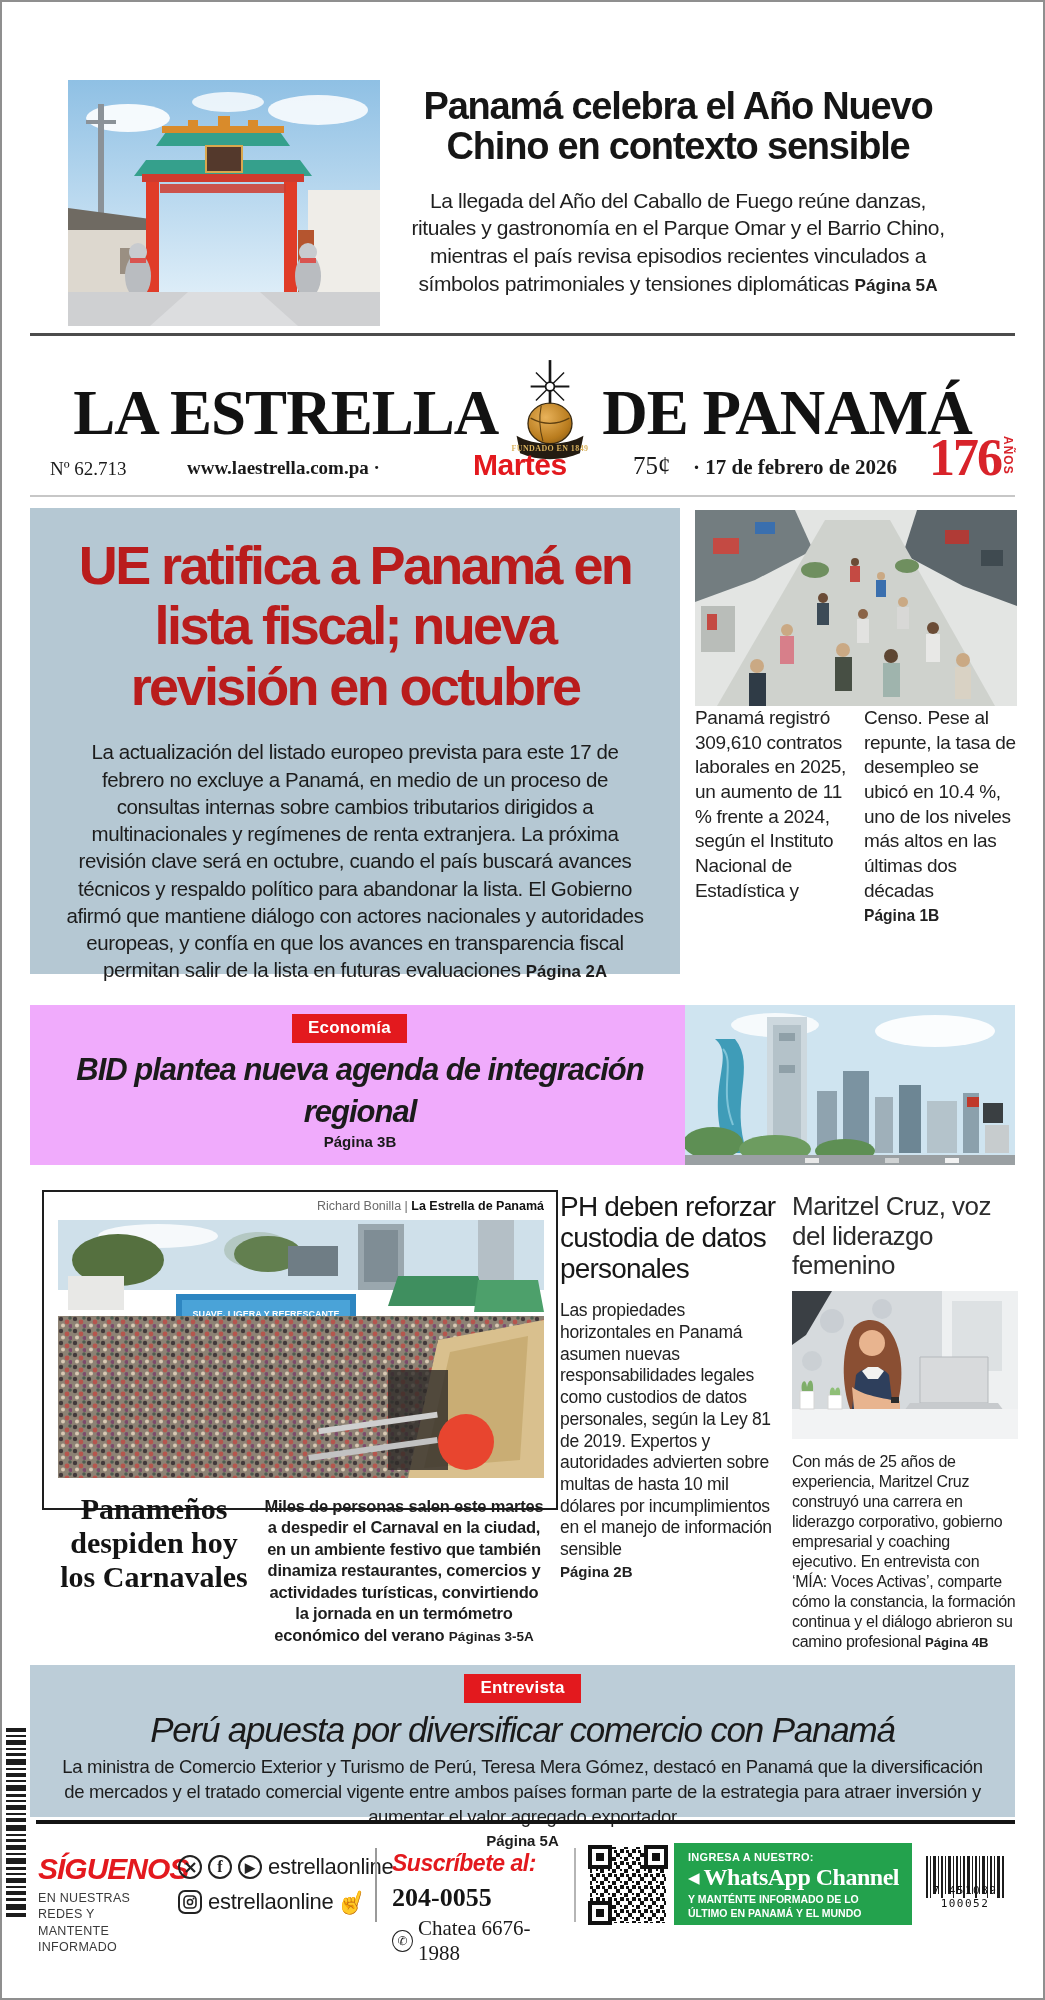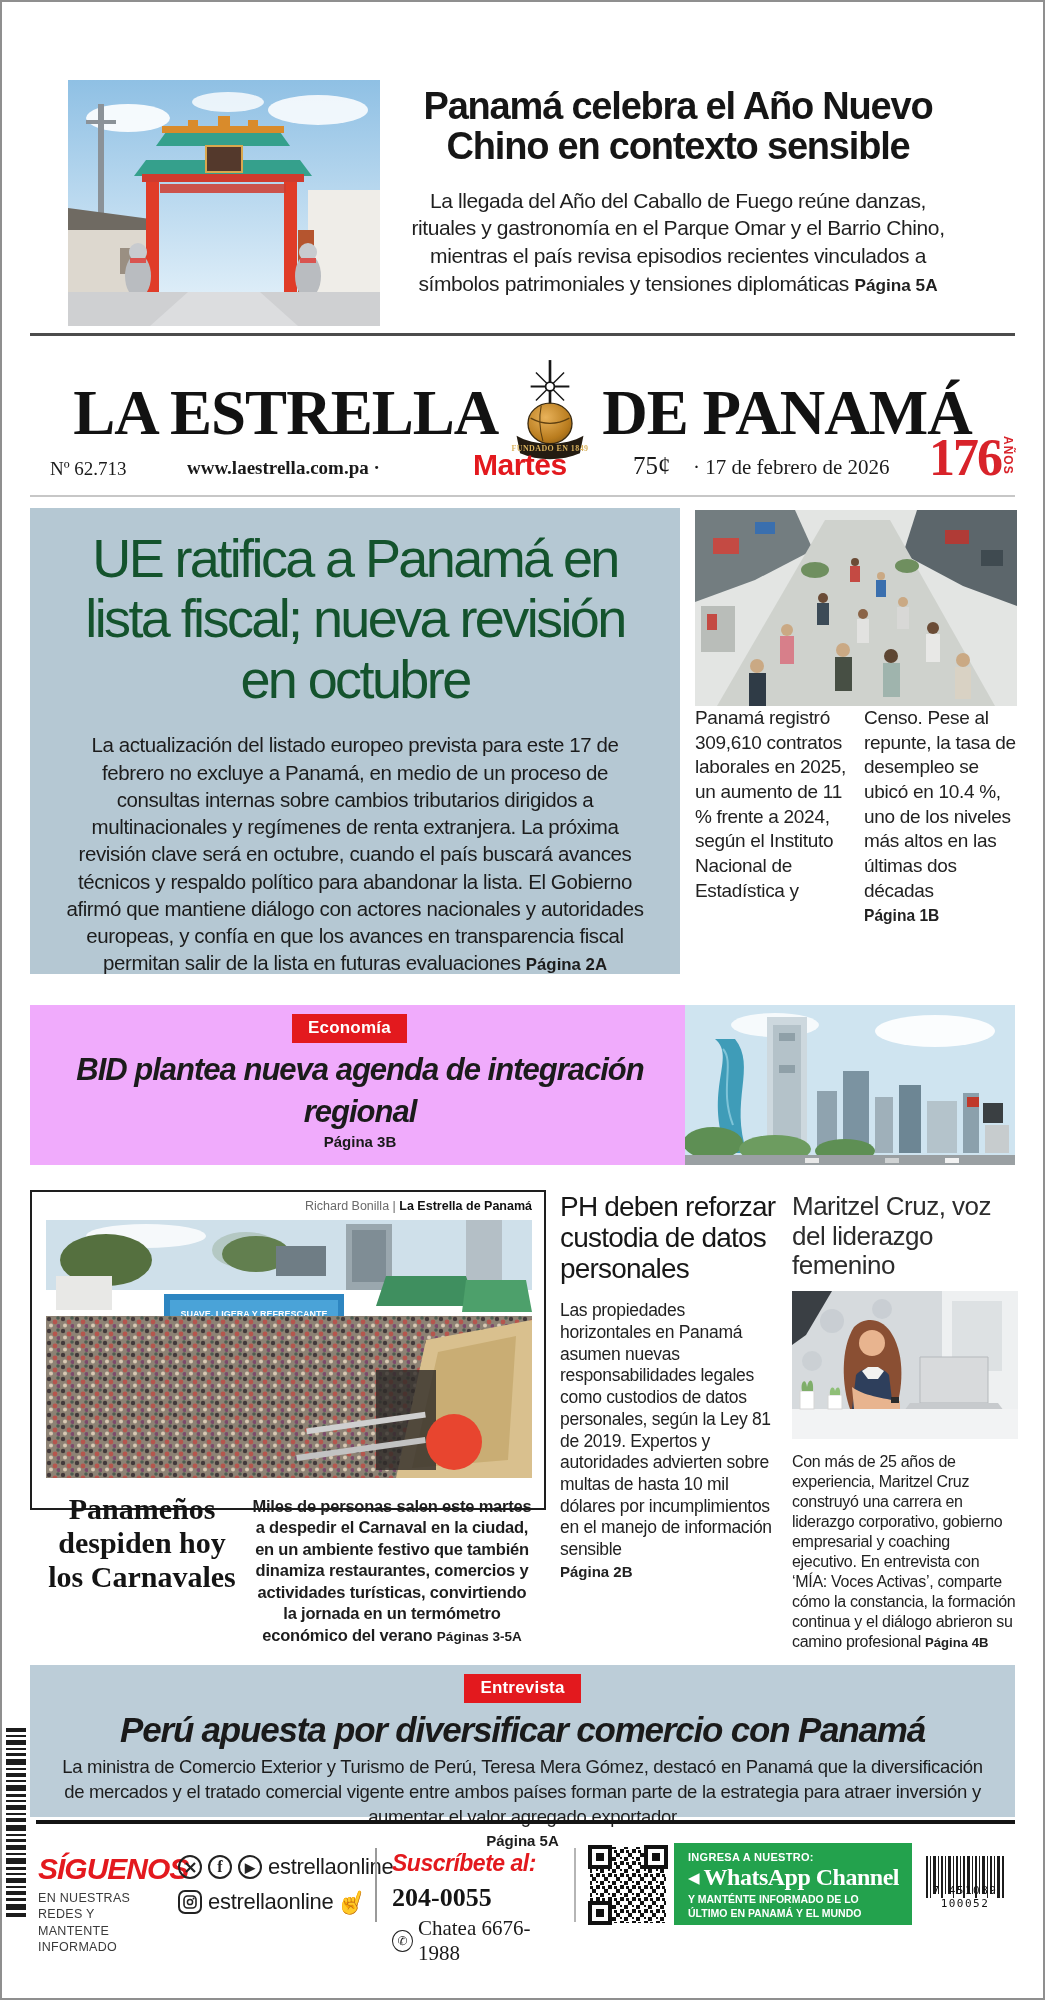--- a/index.html
+++ b/index.html
@@ -24,49 +24,49 @@
   
   .masthead { left:0; top:346px; width:1045px; display:flex; align-items:center; justify-content:center; gap:8px;
               font-family:"Liberation Serif", serif; font-weight:700; font-size:63px; letter-spacing:-1px; color:#121212; }
   .emblem { margin-top:14px; }
 
   .info-row { left:30px; top:440px; width:985px; height:52px; font-family:"Liberation Serif", serif; }
   .issue-no { position:absolute; left:20px; top:18px; font-size:19px; }
   .site-url { position:absolute; left:157px; top:17px; font-size:19px; font-weight:700; }
   .day-name { position:absolute; left:443px; top:8px; font-size:30px; font-weight:700; color:#e3191e; font-family:"Liberation Sans",sans-serif; letter-spacing:-0.5px;}
   .price { position:absolute; left:603px; top:12px; font-size:25px; }
-  .date-txt { position:absolute; left:663px; top:15px; font-size:21px; font-weight:400; }
+  .date-txt { position:absolute; left:663px; top:15px; font-size:21px; font-weight:700; }
   .anniv { position:absolute; right:0px; top:-8px; display:flex; align-items:flex-start; }
   .anniv-num { font-size:52px; font-weight:700; color:#d8232a; font-family:"Liberation Serif",serif; letter-spacing:-2px; line-height:1; }
   .anniv-label { writing-mode:vertical-rl; font-size:12px; font-weight:700; color:#d8232a; letter-spacing:1px; margin-top:4px; font-family:"Liberation Sans",sans-serif; }
   .rule-light { left:30px; top:495px; width:985px; height:2px; background:#c7c7c7; }
 
   
   .lead-box { left:30px; top:508px; width:650px; height:466px; background:#b5c8d3; text-align:center; padding:20px 30px; }
-  .lead-headline { font-size:54px; font-weight:400; letter-spacing:-2.6px; line-height:1.12; color:#14532d; margin-bottom:22px; }
+  .lead-headline { font-size:54px; font-weight:700; letter-spacing:-2.6px; line-height:1.12; color:#b91c1c; margin-bottom:22px;margin-top:7px; }
   .lead-body { font-size:20.5px; font-weight:400; letter-spacing:-0.4px; line-height:1.33; color:#1c1c1c; }
 
   
   .contracts { left:695px; top:500px; width:322px; }
   .contracts h2 { font-size:30px; font-weight:800; letter-spacing:-0.8px; line-height:1.07; text-align:center; color:#161616; }
   .street-photo { width:322px; height:196px; margin-top:10px; }
   .contracts-body { margin-top:0; column-count:2; column-gap:16px; font-size:19px; letter-spacing:-0.3px; line-height:1.3; color:#222; }
   .contracts-body .pref { display:block; margin-top:2px; }
 
   
   .econ-band { left:30px; top:1005px; width:985px; height:160px; background:#f0abfc; }
   .kicker { display:inline-block; background:#e3191e; color:#fff; font-weight:800; font-size:17px; padding:4px 16px 5px; letter-spacing:0.2px; }
   .econ-kicker { position:absolute; left:262px; top:9px; }
   .econ-head-wrap { position:absolute; left:10px; top:44px; width:640px; text-align:center; }
   .econ-headline { font-style:italic; font-size:31px; font-weight:600; letter-spacing:-1px; line-height:1.35; color:#1b1b1b; }
   .econ-ref { font-weight:800; font-size:15px; }
   .skyline-photo { position:absolute; right:0; top:0; width:330px; height:160px; }
 
   
-  .carnival-box { left:30px; top:1190px; width:516px; height:320px; border:2px solid #1e1e1e; background:#fff; }
+  .carnival-box { left:42px; top:1190px; width:516px; height:320px; border:2px solid #1e1e1e; background:#fff; }
   .photo-credit { position:absolute; right:12px; top:7px; font-size:12.5px; color:#6a6a6a; }
   .photo-credit b { color:#111; }
   .crowd-photo { position:absolute; left:14px; top:28px; width:486px; height:258px; }
   .carnival-bottom { position:absolute; left:14px; top:300px; width:486px; display:flex; gap:14px; }
   .carnival-headline { width:192px; font-family:"Liberation Serif",serif; font-weight:700; font-size:30px; line-height:1.14; text-align:center; color:#141414; }
   .carnival-deck { flex:1; font-size:16.5px; font-weight:700; letter-spacing:-0.2px; line-height:1.3; text-align:center; padding-top:4px; color:#1d1d1d; }
 
   
   .ph-story { left:560px; top:1192px; width:218px; }
   .ph-story h2 { font-size:28px; font-weight:400; letter-spacing:-0.8px; line-height:1.1; color:#171717; }
@@ -74,21 +74,21 @@
   .ph-ref { display:block; font-weight:800; font-size:15px; margin-top:2px; }
 
   
   .mz-story { left:792px; top:1192px; width:226px; }
   .mz-story h2 { font-size:26px; font-weight:300; letter-spacing:-0.5px; line-height:1.14; color:#2c2c2c; }
   .mz-photo { width:226px; height:148px; margin-top:10px; }
   .mz-body { margin-top:13px; font-size:16px; letter-spacing:-0.3px; line-height:1.25; color:#222; }
 
   
   .ent-band { left:30px; top:1665px; width:985px; height:152px; background:#bccdd8; text-align:center; padding-top:9px; }
-  .ent-headline { font-style:italic; font-size:35px; font-weight:700; letter-spacing:-1.2px; line-height:1.15; margin-top:7px; color:#1a1a1a; }
+  .ent-headline { font-style:italic; font-size:35px; font-weight:400; letter-spacing:-1.2px; line-height:1.15; margin-top:7px; color:#1a1a1a; }
   .ent-deck { margin:5px auto 0; width:930px; font-size:18.5px; letter-spacing:-0.3px; line-height:1.35; color:#1d1d1d; }
   .ent-ref { display:block; font-weight:800; font-size:15px; margin-top:1px; }
 
   .left-barcode { left:6px; top:1728px; width:20px; height:190px; }
   .rule-black { left:36px; top:1820px; width:979px; height:4px; background:#141414; }
 
   
   .follow { left:38px; top:1852px; width:135px; }
   .follow-title { color:#e3191e; font-weight:800; font-style:italic; font-size:30px; letter-spacing:-1px; }
   .follow-sub { margin-top:4px; font-size:12.5px; color:#3a3a3a; letter-spacing:0.3px; line-height:1.3; }

